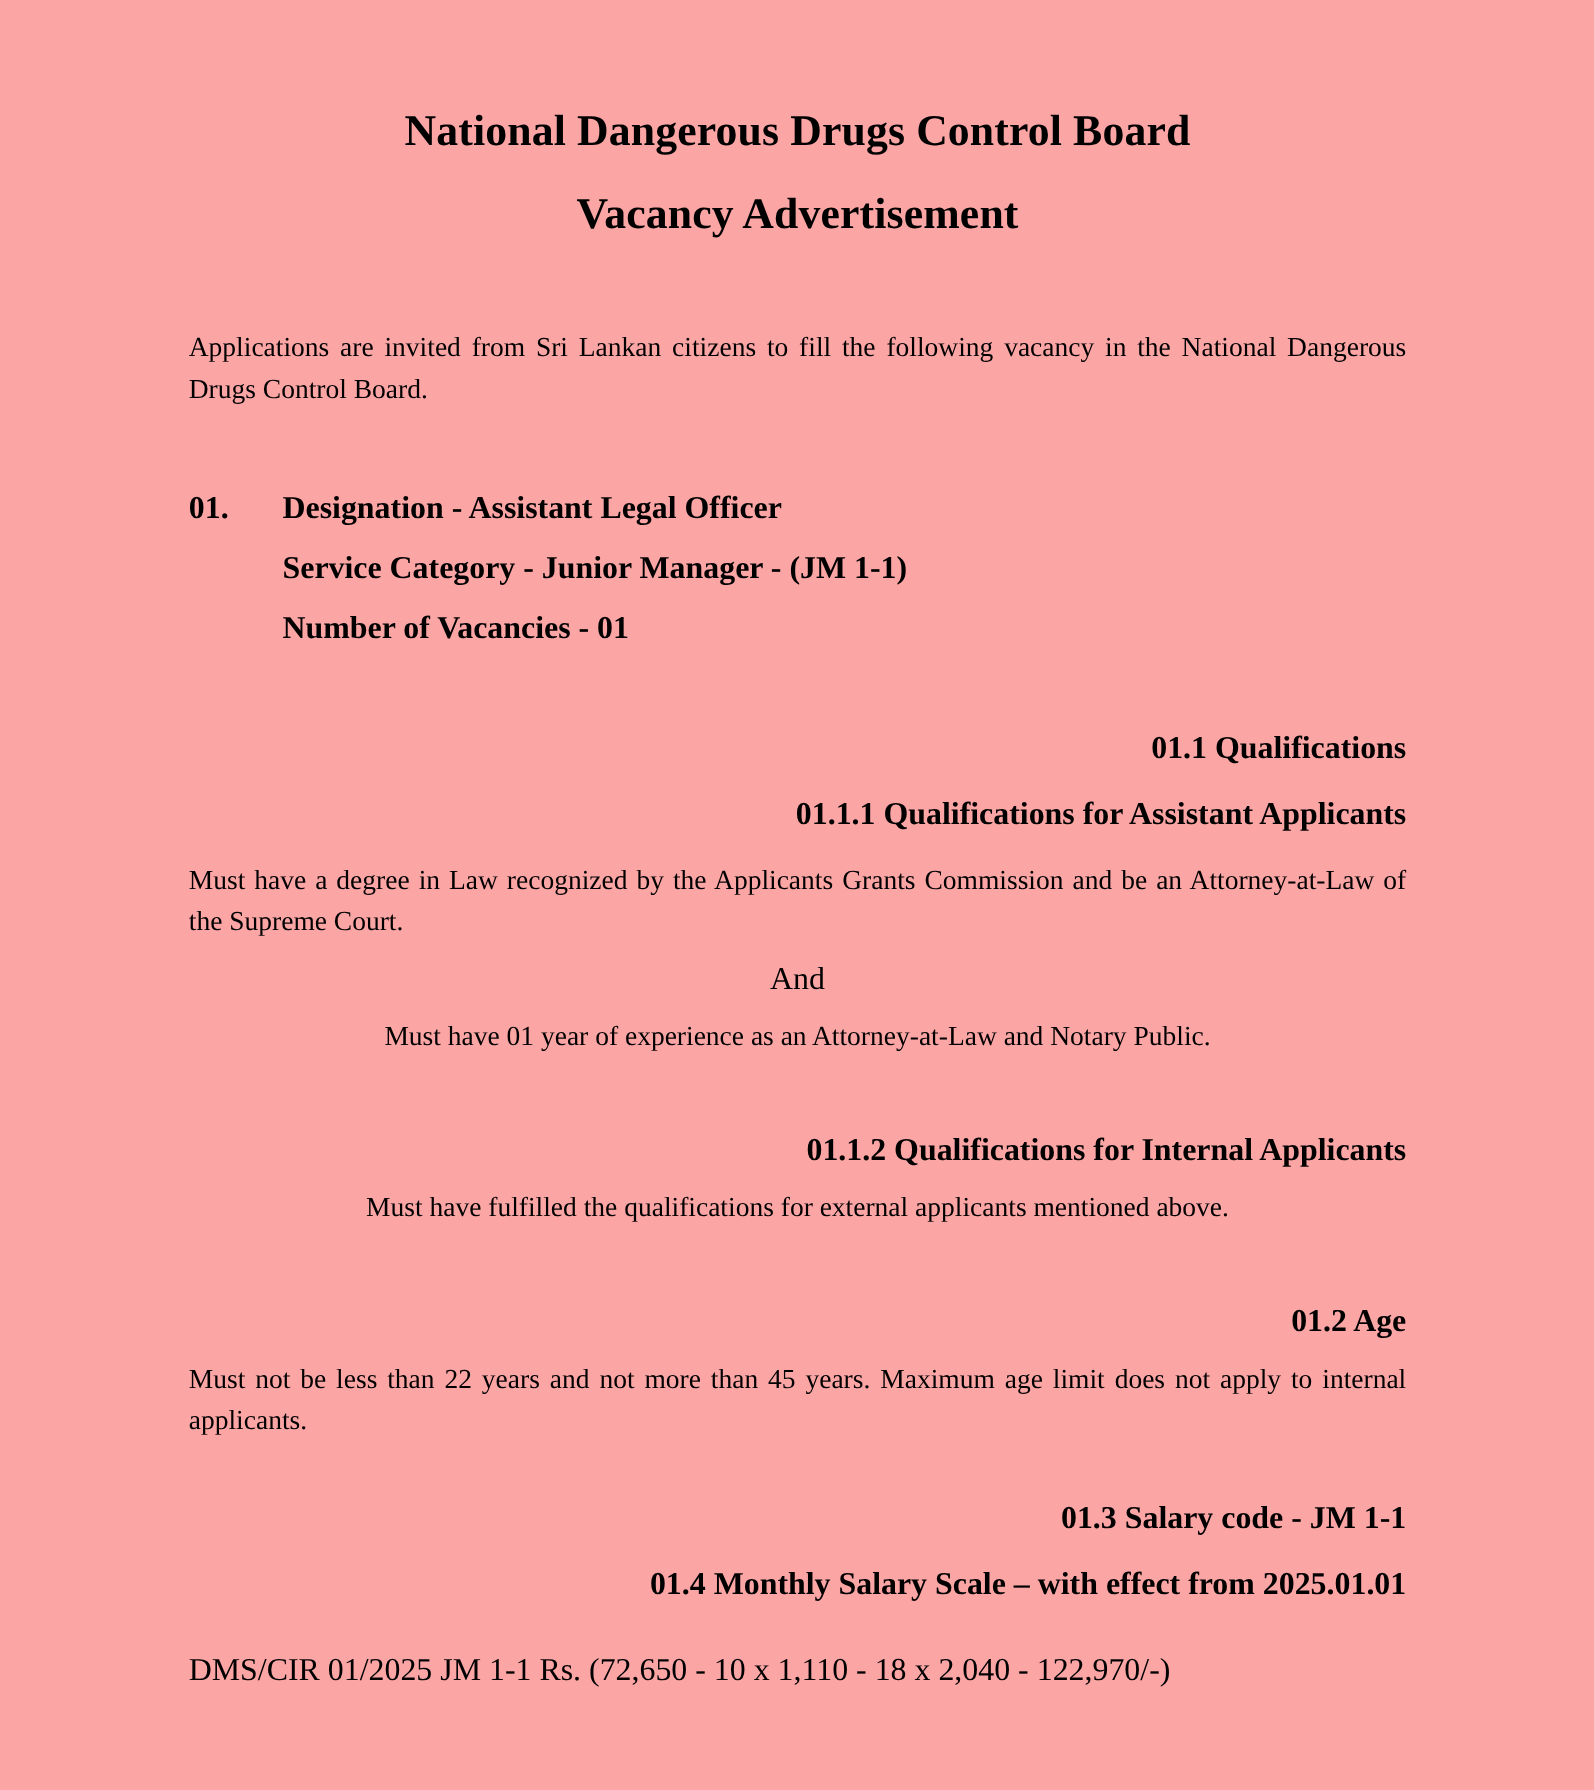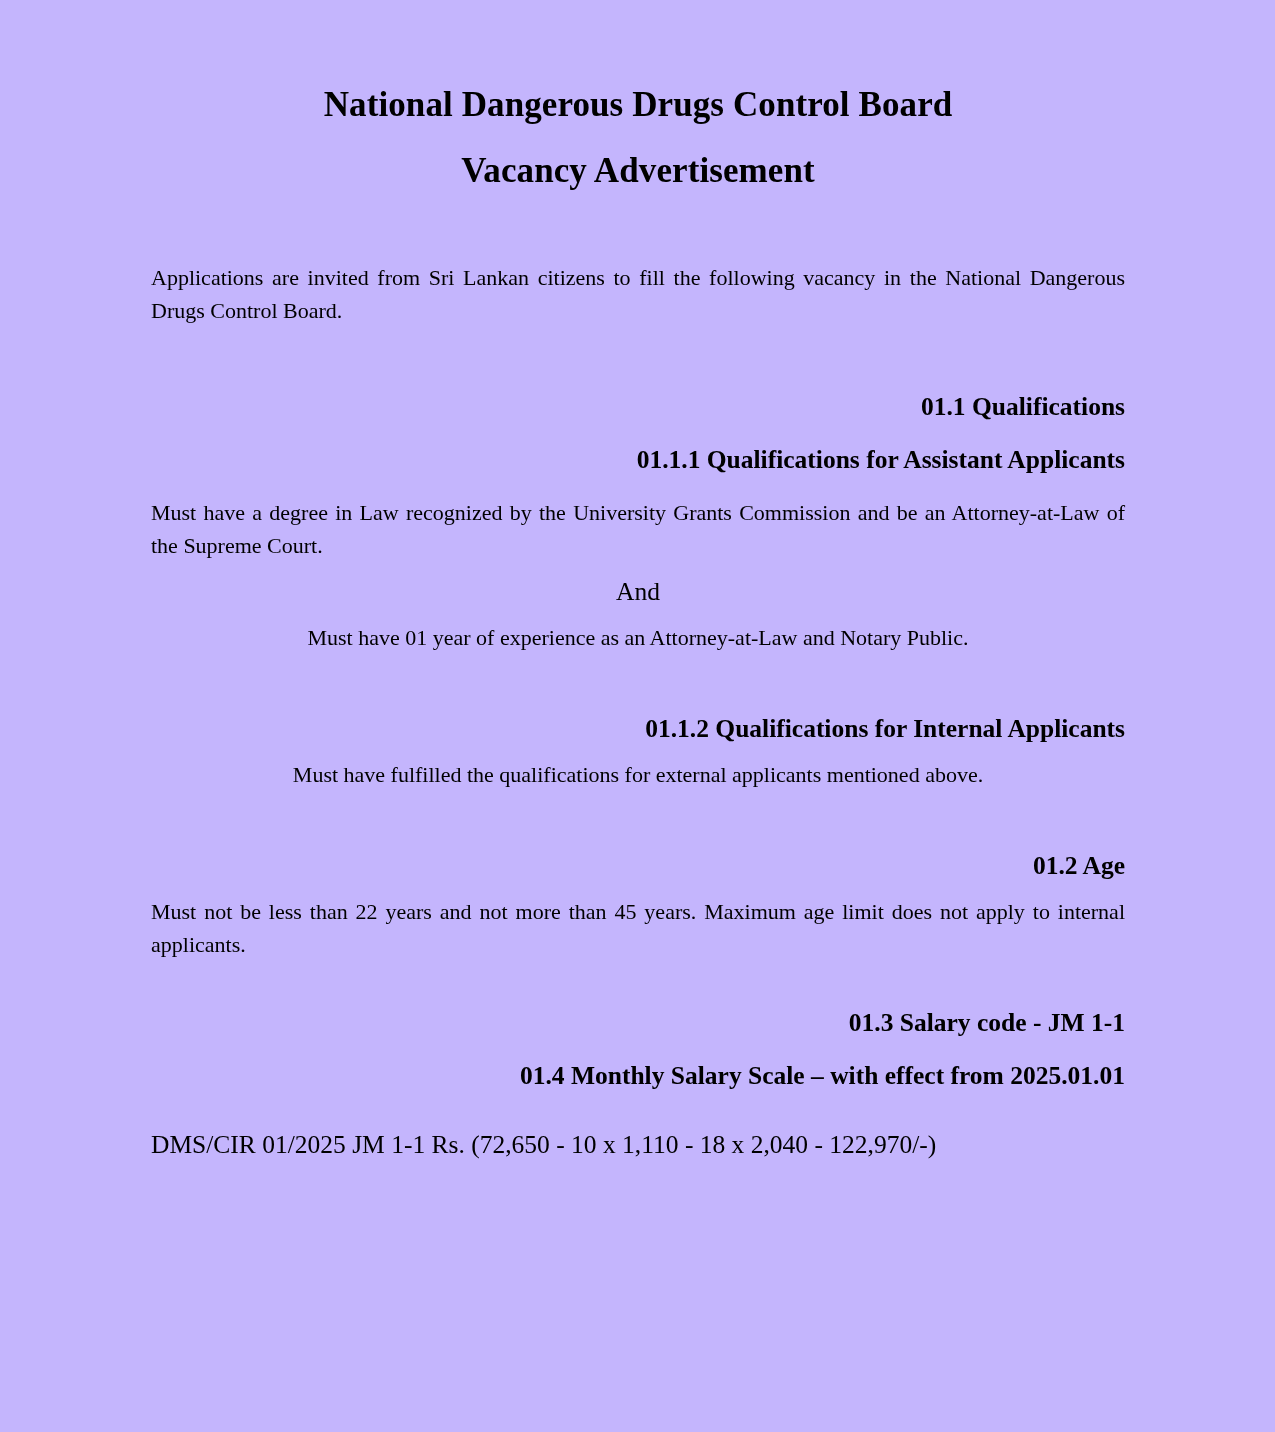--- a/index.html
+++ b/index.html
@@ -14,21 +14,21 @@
     position: relative;
     font-family: "Liberation Serif", "DejaVu Serif", serif;
     color: #000000;
     -webkit-font-smoothing: antialiased;
   }
   .page {
     box-sizing: border-box;
     width: 1275px;
     min-height: 1432px;
     padding: 0 150px 0 151px;
-    background: #c4b5fd;
+    background: #fca5a5;
   }
 
   
   .doc-title {
     text-align: center;
     font-weight: bold;
     font-size: 35px;
     line-height: 66px;
     letter-spacing: 0.1px;
     margin: 0;
@@ -115,32 +115,40 @@
 
 <div class="page">
 
   <h1 class="doc-title">
     <span class="title-line">National Dangerous Drugs Control Board</span>
     <span class="title-line">Vacancy Advertisement</span>
   </h1>
 
   <p class="para lead">Applications are invited from Sri Lankan citizens to fill the following vacancy in the National Dangerous Drugs Control Board.</p>
 
+  <div class="item">
+    <div class="item-row">
+      <span class="item-num">01.</span>
+      <span class="item-text">Designation - Assistant Legal Officer</span>
+    </div>
+    <div class="item-sub">Service Category - Junior Manager - (JM 1-1)</div>
+    <div class="item-sub">Number of Vacancies - 01</div>
+  </div>
 
   <div class="sp-xxl"></div>
 
   <h2 class="heading">01.1 Qualifications</h2>
 
   <div class="sp-sm"></div>
 
   <h3 class="heading">01.1.1 Qualifications for Assistant Applicants</h3>
 
   <div class="sp-sm"></div>
 
-  <p class="para">Must have a degree in Law recognized by the University Grants Commission and be an Attorney-at-Law of the Supreme Court.</p>
+  <p class="para">Must have a degree in Law recognized by the Applicants Grants Commission and be an Attorney-at-Law of the Supreme Court.</p>
 
   <div class="sp-xs"></div>
 
   <p class="centered">And</p>
 
   <div class="sp-xs"></div>
 
   <p class="para plain">Must have 01 year of experience as an Attorney-at-Law and Notary Public.</p>
 
   <div class="sp-xl"></div>

